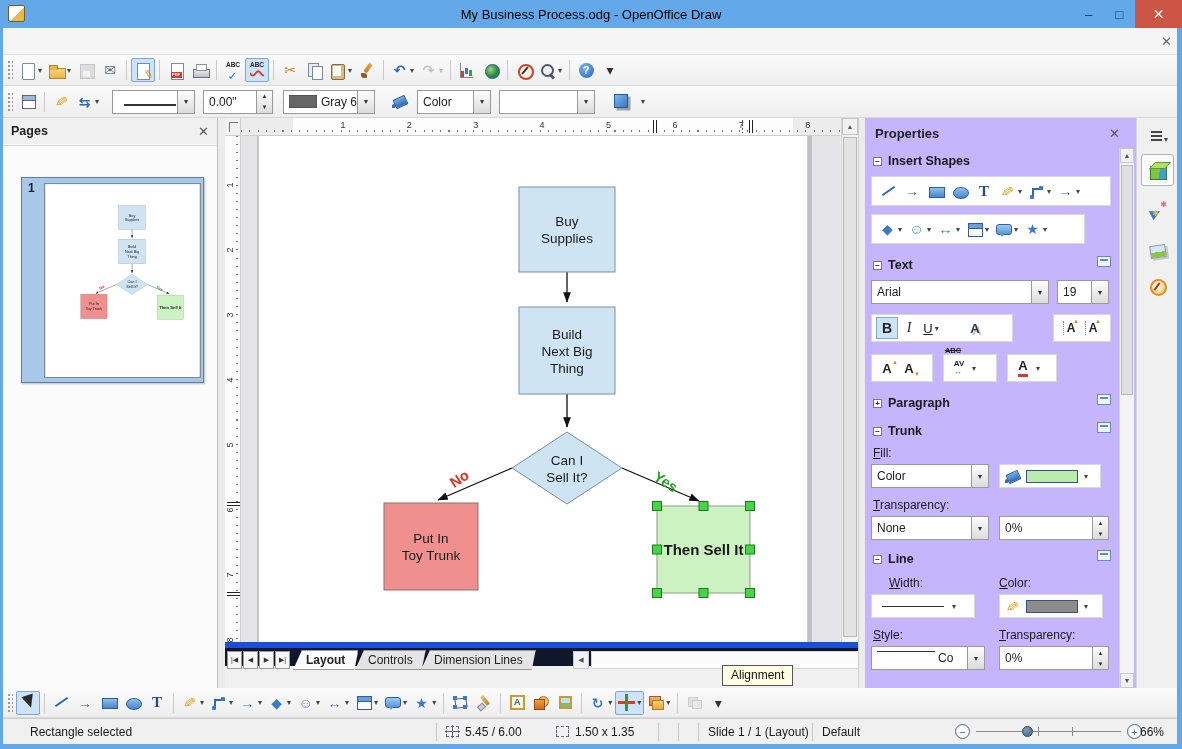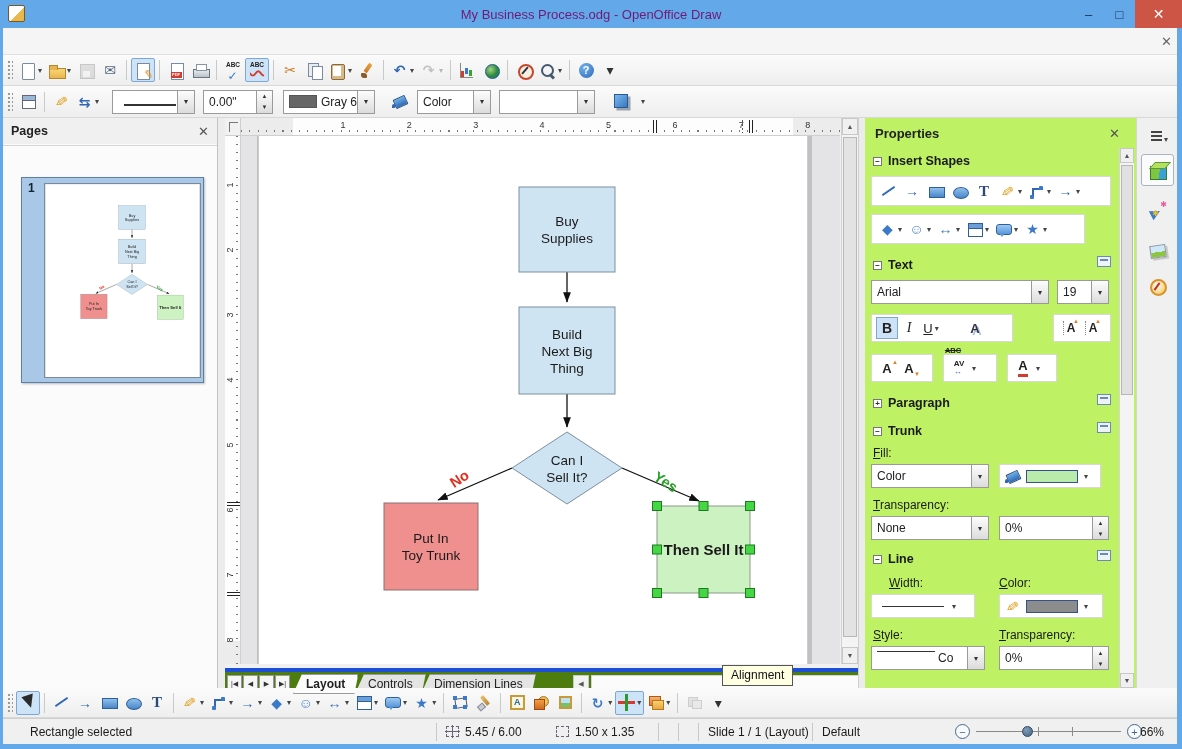--- a/index.html
+++ b/index.html
@@ -6,21 +6,21 @@
 html,body { background:#444; }
 .app { position:relative; width:1182px; height:749px; overflow:hidden;
   font-family:"Liberation Sans","DejaVu Sans",sans-serif; font-size:12px; color:#222;
   background:#f0f0f0; }
 
 
 .titlebar { position:absolute; left:0; top:0; width:1182px; height:28px; background:#63a9e9;
   display:flex; align-items:center; }
 .titlebar .appicon { position:absolute; left:8px; top:5px; width:17px; height:17px;
   background:linear-gradient(135deg,#fdfdfd 55%,#e8b84a 55%); border:1px solid #7a5a20; border-radius:2px; }
-.titlebar .title { width:100%; text-align:center; font-size:13px; color:#701a75; }
+.titlebar .title { width:100%; text-align:center; font-size:13px; color:#000000; }
 .wbtns { position:absolute; right:0; top:0; height:28px; display:flex; }
 .wbtn { width:31px; height:28px; display:flex; align-items:center; justify-content:center;
   font-size:13px; color:#173050; }
 .wbtn.close { width:47px; background:#cd5546; color:#fff; font-size:14px; }
 
 .menubar { position:absolute; left:0; top:28px; width:1182px; height:27px; background:#f5f5f5;
   border-bottom:1px solid #e0e0e0; display:flex; align-items:center; padding-left:10px; }
 .menuitem { padding:4px 8px; font-size:13px; color:#1a1a1a; }
 .menubar .mclose { position:absolute; right:10px; color:#666; font-size:13px; }
 .menuitem u { text-decoration:underline; }
@@ -218,22 +218,22 @@
 .drawsvg { position:absolute; left:241px; top:136px; width:599px; height:528px; display:block; }
 
 
 .vscroll { position:absolute; left:841px; top:118px; width:17px; height:546px; background:#f4f4f4;
   border-left:1px solid #d0d0d0; }
 .sbtn { position:absolute; width:100%; height:17px; display:flex; align-items:center;
   justify-content:center; font-size:7px; color:#555; background:#f0f0f0; border:1px solid #c8c8c8; }
 .vscroll .up { top:0; } .vscroll .down { bottom:0; }
 .vscroll .thumb { position:absolute; left:1px; right:1px; top:19px; height:500px; background:#e3e3e3;
   border:1px solid #b8b8b8; }
-.tabrow { position:absolute; left:225px; top:668px; width:635px; height:24px; background:#4d7c0f;
-  border-top:4px solid #1d4ed8; }
+.tabrow { position:absolute; left:225px; top:642px; width:635px; height:24px; background:#0f172a;
+  border-top:6px solid #1d4ed8; }
 .navbtn { position:absolute; top:3px; width:15px; height:18px; background:#f6f6f6;
   border:1px solid #999; font-size:7px; display:flex; align-items:center; justify-content:center;
   color:#333; }
 .tab { position:absolute; top:2px; height:20px; padding:0 12px; display:flex; align-items:center;
   font-size:12px; color:#222; clip-path:polygon(9px 0,100% 0,calc(100% - 4px) 100%,0 100%);
   background:#e4e4e4; border:1px solid #9a9a9a; }
 .tab.active { background:#fcfcfc; font-weight:bold; z-index:2; }
 .hscroll-left { position:absolute; left:348px; top:3px; width:16px; height:18px; background:#f2f2f2;
   border:1px solid #c8c8c8; font-size:7px; display:flex; align-items:center; justify-content:center; color:#555; }
 .hscroll-track { position:absolute; left:366px; top:3px; width:462px; height:18px; background:#fbfbfb;
@@ -241,21 +241,21 @@
 .hscroll-thumb { position:absolute; left:330px; top:0px; width:130px; height:16px; background:#e0e0e0;
   border:1px solid #b8b8b8; }
 .hscroll-right { position:absolute; left:830px; top:3px; width:16px; height:18px; background:#f2f2f2;
   border:1px solid #c8c8c8; font-size:7px; display:flex; align-items:center; justify-content:center; color:#555; }
 .tooltip { position:absolute; left:722px; top:665px; height:21px; padding:2px 8px;
   background:#ffffe1; border:1px solid #555; font-size:12px; color:#111; z-index:30; white-space:nowrap; }
 
 
 .splitter2 { position:absolute; left:858px; top:118px; width:7px; height:570px; background:#ececec;
   border-left:1px solid #cfcfcf; }
-.sidebar { position:absolute; left:865px; top:118px; width:271px; height:570px; background:#bef264; }
+.sidebar { position:absolute; left:865px; top:118px; width:271px; height:570px; background:#c4b5fd; }
 .sb-head { position:absolute; left:0; top:0; right:0; height:30px; display:flex; align-items:center;
   padding:0 10px; }
 .sb-head .sb-title { font-weight:bold; font-size:13px; flex:1; }
 .sb-head .sb-close { color:#555; font-size:13px; margin-right:6px; }
 .sec-head { position:absolute; display:flex; align-items:center; font-weight:bold; font-size:12.5px;
   color:#1a1a1a; }
 .boxtgl { width:9px; height:9px; border:1px solid #777; background:#fff; font-size:8px; line-height:7px;
   text-align:center; margin-right:6px; color:#333; }
 .launcher { position:absolute; width:14px; height:11px; border:1px solid #6a8ab8; background:#eef3fa; }
 .launcher::before { content:""; position:absolute; left:2px; top:2px; right:2px; height:2px; background:#6a8ab8; }

